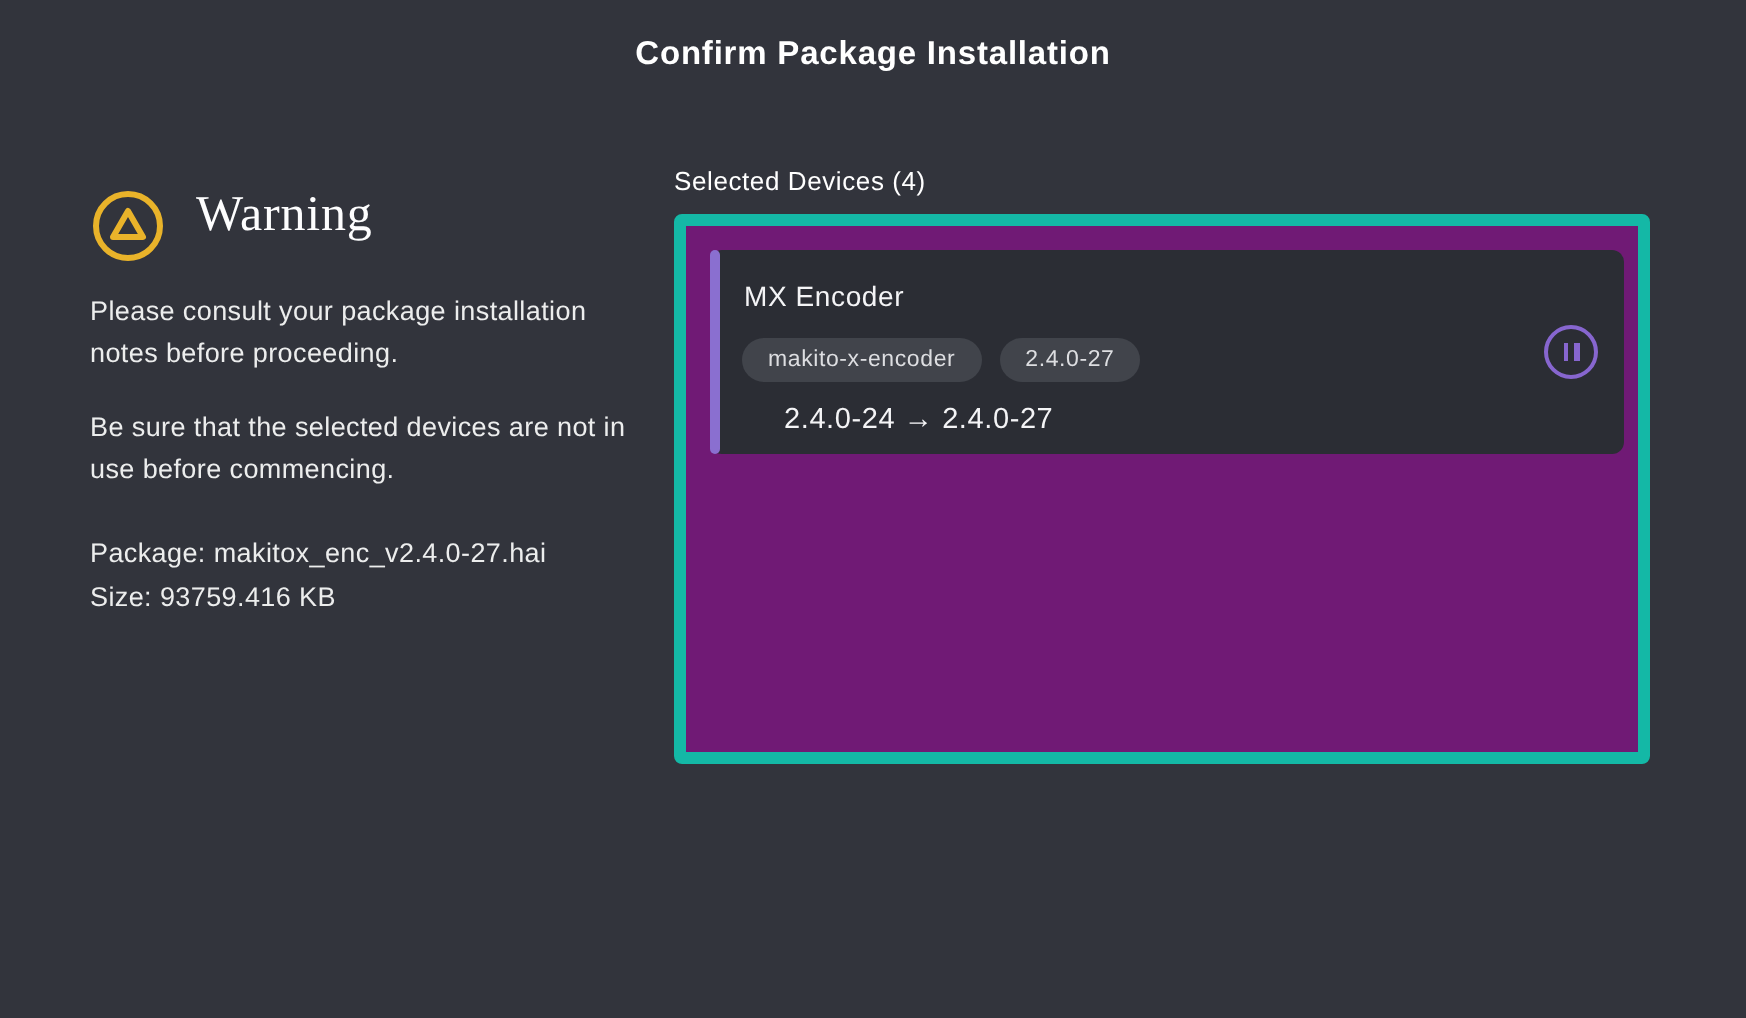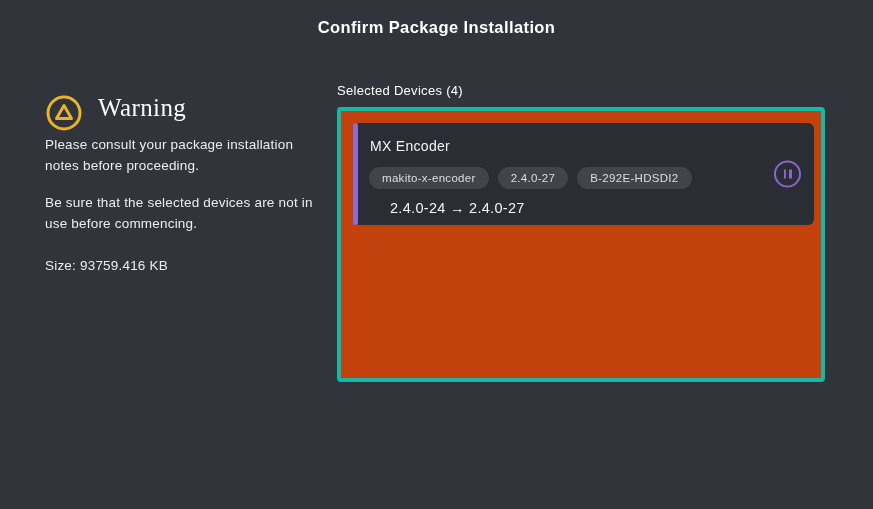--- a/index.html
+++ b/index.html
@@ -26,42 +26,42 @@
   
   .left-col { width:282px; flex:none; margin-right:10px; }
   .warning-row { display:flex; align-items:flex-start; gap:15px; margin-top:11px;font-family:Liberation Serif, serif; }
   .warning-icon { width:38px; height:38px; display:block; flex:none; }
   .warning-heading {
     font-size:25px;
     font-weight:500;
     letter-spacing:.4px;
     color:#fdfdfe;
   }
-  .warn-paragraphs { margin-top:2px; }
+  .warn-paragraphs { margin-top:13px; }
   .warn-paragraphs p {
     font-size:13.5px;
     line-height:21px;
     letter-spacing:.2px;
     color:#eceded;
     margin-bottom:16px;
   }
   .package-info { margin-top:21px; font-size:13.5px; line-height:22px; letter-spacing:.2px; color:#eceded; }
   
   .right-col { flex:1; }
   .devices-header {
     font-size:13px;
     letter-spacing:.3px;
     color:#ffffff;
     margin-bottom:9px;
   }
   .devices-panel {
     height:275px;
-    border:4px solid #14b8a6;
+    border:6px solid #14b8a6;
     border-radius:4px;
-    background:#c2410c;
+    background:#701a75;
     overflow:hidden;
   }
   .device-card {
     position:relative;
     margin:12px 7px 0 12px;
     height:102px;
     background:#2b2d34;
     border-radius:6px;
     padding:15px 16px 0 16px;
   }
@@ -152,35 +152,35 @@
         <circle cx="19" cy="19" r="16" fill="none" stroke="#e9b32a" stroke-width="3"></circle>
         <path d="M19 11.5 L26.5 24.5 L11.5 24.5 Z" fill="none" stroke="#e9b32a" stroke-width="3" stroke-linejoin="round"></path>
       </svg>
       <div class="warning-heading">Warning</div>
     </div>
     <div class="warn-paragraphs">
       <p>Please consult your package installation notes before proceeding.</p>
       <p>Be sure that the selected devices are not in use before commencing.</p>
     </div>
     <div class="package-info">
+      <div>Package: makitox_enc_v2.4.0-27.hai</div>
       <div>Size: 93759.416 KB</div>
     </div>
   </div>
 
   <div class="right-col">
     <div class="devices-header">Selected Devices (4)</div>
 
     <div class="devices-panel">
       <div class="device-card">
         <span class="device-accent-bar"></span>
         <div class="device-name">MX Encoder</div>
         <div class="device-tags">
           <span class="tag-pill">makito-x-encoder</span>
           <span class="tag-pill">2.4.0-27</span>
-          <span class="tag-pill">B-292E-HDSDI2</span>
         </div>
         <div class="device-version">2.4.0-24 → 2.4.0-27</div>
         <span class="pause-icon">
             <i></i>
             <i></i>
           </span>
       </div>
     </div>
 
   </div>

